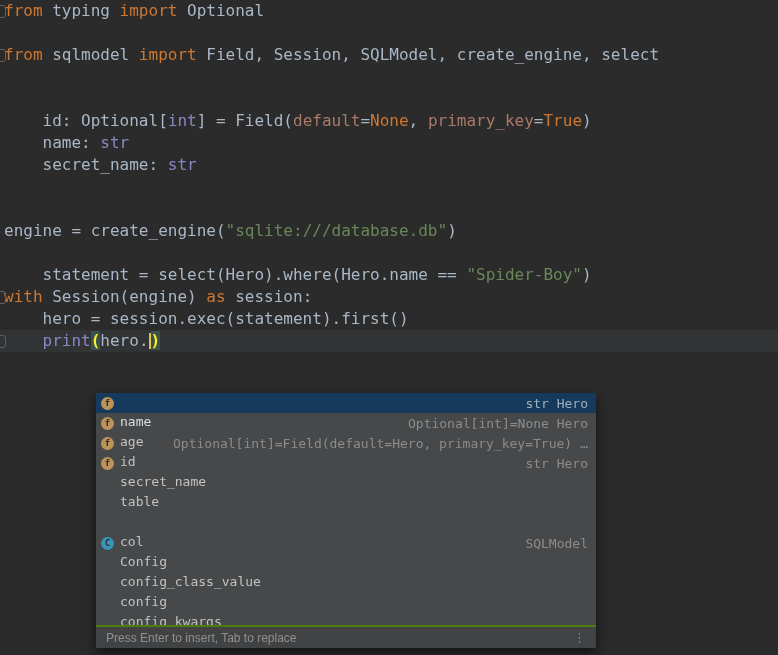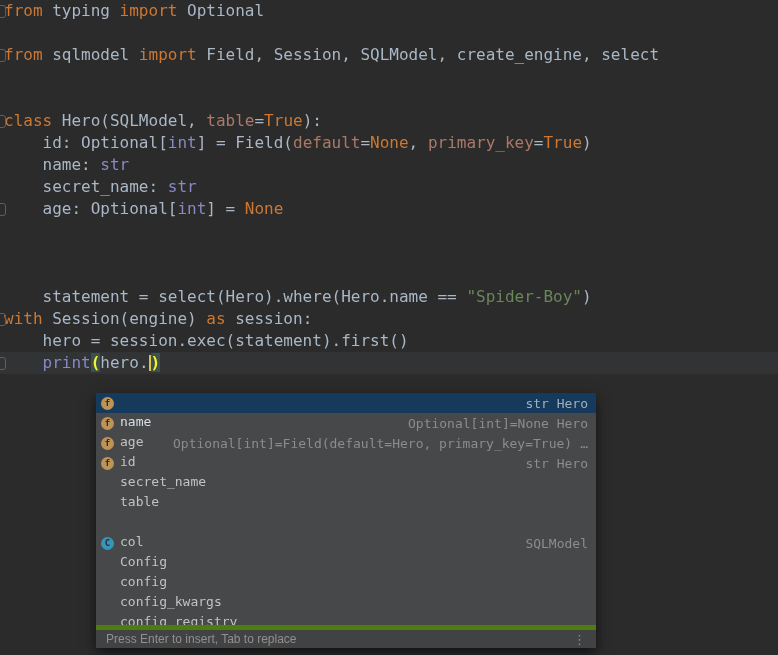--- a/index.html
+++ b/index.html
@@ -48,62 +48,62 @@
   .icon-f{background:var(--field-icon,#bd9458);}
   .icon-c{background:var(--class-icon,#3994ba);}
   .icon-none{background:transparent;}
   .cmp-label{flex:none;margin-top:36px;}
   .cmp-spacer{flex:1;}
   .cmp-hint{color:var(--hint-text,#8c8c8c);flex:none;}
   .cmp-right{margin-left:8px;}
   .cmp-row.selected .cmp-hint{color:#9fb0bd;}
   .cmp-footer{
     position:absolute;left:0;bottom:0;width:100%;height:23px;
-    background:var(--footer-bg,#404244);border-top:5px solid #4d7c0f;
+    background:var(--footer-bg,#404244);border-top:2px solid #4d7c0f;
     display:flex;align-items:center;box-sizing:border-box;padding:0 10px;
     font-family:"Liberation Sans","DejaVu Sans",sans-serif;font-size:12px;
     color:var(--footer-text,#909090);
   }
   .cmp-footer .spacer{flex:1;}
   .more{font-size:13px;color:#8a8a8a;cursor:pointer;line-height:1;}
 </style>
 </head>
 <body>
 
 <div class="screen">
   <div class="code" id="code">
       <div class="line"><span class="gutter-icon"></span><span class="tk-kw">from</span><span class="tk-pl"> typing </span><span class="tk-kw">import</span><span class="tk-pl"> Optional</span></div>
       <div class="line"></div>
       <div class="line"><span class="gutter-icon"></span><span class="tk-kw">from</span><span class="tk-pl"> sqlmodel </span><span class="tk-kw">import</span><span class="tk-pl"> Field, Session, SQLModel, create_engine, select</span></div>
       <div class="line"></div>
       <div class="line"></div>
-      <div class="line"><span class="gutter-icon"></span><span class="tk-kw">class</span><span class="tk-pl"> Hero(SQLModel, </span><span class="tk-ka">table</span><span class="tk-pl">=</span><span class="tk-kw">True</span><span class="tk-pl">):</span></div>
       <div class="line"><span class="tk-pl">    id: Optional[</span><span class="tk-bi">int</span><span class="tk-pl">] = Field(</span><span class="tk-ka">default</span><span class="tk-pl">=</span><span class="tk-kw">None</span><span class="tk-pl">, </span><span class="tk-ka">primary_key</span><span class="tk-pl">=</span><span class="tk-kw">True</span><span class="tk-pl">)</span></div>
       <div class="line"><span class="tk-pl">    name: </span><span class="tk-bi">str</span></div>
       <div class="line"><span class="tk-pl">    secret_name: </span><span class="tk-bi">str</span></div>
-      <div class="line"><span class="gutter-icon"></span><span class="tk-pl">    age: Optional[</span><span class="tk-bi">int</span><span class="tk-pl">] = </span><span class="tk-kw">None</span></div>
       <div class="line"></div>
       <div class="line"></div>
+      <div class="line"><span class="tk-pl">engine = create_engine(</span><span class="tk-str">"sqlite:///database.db"</span><span class="tk-pl">)</span></div>
       <div class="line"></div>
       <div class="line"><span class="tk-pl">    statement = select(Hero).where(Hero.name == </span><span class="tk-str">"Spider-Boy"</span><span class="tk-pl">)</span></div>
       <div class="line"><span class="gutter-icon"></span><span class="tk-kw">with</span><span class="tk-pl"> Session(engine) </span><span class="tk-kw">as</span><span class="tk-pl"> session:</span></div>
       <div class="line"><span class="tk-pl">    hero = session.exec(statement).first()</span></div>
       <div class="line current"><span class="gutter-icon"></span><span class="tk-pl">    </span><span class="tk-bi">print</span><span class="tk-br">(</span><span class="tk-pl">hero.</span><span class="tk-caret"></span><span class="tk-br">)</span></div>
     </div>
 
   <div class="popup">
     <div class="cmp-list" id="cmp-list">
         <div class="cmp-row selected"><span class="cmp-icon icon-f">f</span><span class="cmp-label">name</span><span class="cmp-spacer"></span><span class="cmp-hint cmp-right">str Hero</span></div>
         <div class="cmp-row"><span class="cmp-icon icon-f">f</span><span class="cmp-label">age</span><span class="cmp-spacer"></span><span class="cmp-hint cmp-right">Optional[int]=None Hero</span></div>
         <div class="cmp-row"><span class="cmp-icon icon-f">f</span><span class="cmp-label">id</span><span class="cmp-spacer"></span><span class="cmp-hint">Optional[int]=Field(default=Hero, primary_key=True)</span><span class="cmp-hint cmp-right">…</span></div>
         <div class="cmp-row"><span class="cmp-icon icon-f">f</span><span class="cmp-label">secret_name</span><span class="cmp-spacer"></span><span class="cmp-hint cmp-right">str Hero</span></div>
         <div class="cmp-row"><span class="cmp-icon icon-none"></span><span class="cmp-label">table</span><span class="cmp-spacer"></span></div>
         <div class="cmp-row"><span class="cmp-icon icon-none"></span><span class="cmp-spacer"></span></div>
         <div class="cmp-row"><span class="cmp-icon icon-none"></span><span class="cmp-label">col</span><span class="cmp-spacer"></span></div>
         <div class="cmp-row"><span class="cmp-icon icon-c">C</span><span class="cmp-label">Config</span><span class="cmp-spacer"></span><span class="cmp-hint cmp-right">SQLModel</span></div>
+        <div class="cmp-row"><span class="cmp-icon icon-none"></span><span class="cmp-label">config_class_value</span><span class="cmp-spacer"></span></div>
         <div class="cmp-row"><span class="cmp-icon icon-none"></span><span class="cmp-label">config</span><span class="cmp-spacer"></span></div>
         <div class="cmp-row"><span class="cmp-icon icon-none"></span><span class="cmp-label">config_kwargs</span><span class="cmp-spacer"></span></div>
         <div class="cmp-row"><span class="cmp-icon icon-none"></span><span class="cmp-label">config_registry</span><span class="cmp-spacer"></span></div>
       </div>
     <div class="cmp-footer">
       <span>Press Enter to insert, Tab to replace</span>
       <span class="spacer"></span>
       <span class="more">⋮</span>
     </div>
   </div>

